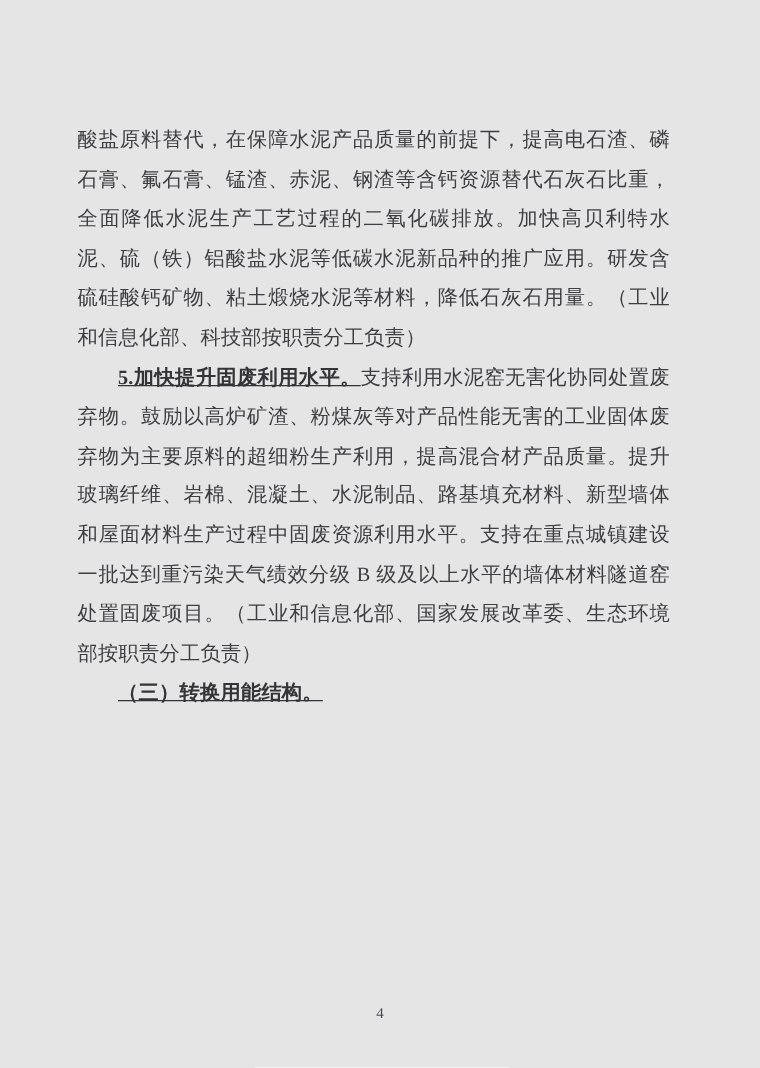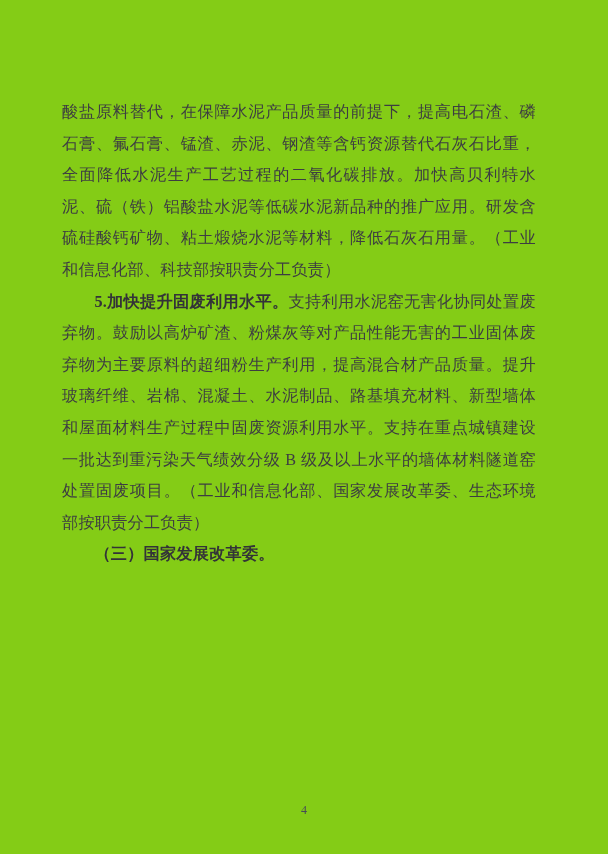--- a/index.html
+++ b/index.html
@@ -4,21 +4,21 @@
 <style>
   html, body {
     margin: 0;
     padding: 0;
     background: #ffffff;
   }
   .page {
     position: relative;
     width: 608px;
     height: 854px;
-    background: #84cc16;
+    background: #e5e5e5;
     font-family: "Liberation Serif", "DejaVu Serif", serif;
     overflow: hidden;
   }
   .content {
     position: absolute;
     left: 62px;
     top: 97px;
     width: 474px;
   }
   .para {
@@ -29,35 +29,36 @@
     letter-spacing: 0.2px;
     color: #3d3d42;
     word-break: break-all;
   }
   .para.indent {
     text-indent: 2em;
   }
   .seg.bold {
     font-weight: bold;
     color: #333338;
+    text-decoration: underline;
   }
   .page-number {
     position: absolute;
     top: 803px;
     left: 0;
     width: 608px;
     text-align: center;
     font-size: 12px;
     line-height: 14px;
     color: #474a58;
   }
 </style>
 </head>
 <body>
 
 <div class="page">
   <div class="content">
     <p class="para"><span class="seg">酸盐原料替代，在保障水泥产品质量的前提下，提高电石渣、磷石膏、氟石膏、锰渣、赤泥、钢渣等含钙资源替代石灰石比重，全面降低水泥生产工艺过程的二氧化碳排放。加快高贝利特水泥、硫（铁）铝酸盐水泥等低碳水泥新品种的推广应用。研发含硫硅酸钙矿物、粘土煅烧水泥等材料，降低石灰石用量。（工业和信息化部、科技部按职责分工负责）</span></p>
     <p class="para indent"><span class="seg bold">5.加快提升固废利用水平。</span><span class="seg">支持利用水泥窑无害化协同处置废弃物。鼓励以高炉矿渣、粉煤灰等对产品性能无害的工业固体废弃物为主要原料的超细粉生产利用，提高混合材产品质量。提升玻璃纤维、岩棉、混凝土、水泥制品、路基填充材料、新型墙体和屋面材料生产过程中固废资源利用水平。支持在重点城镇建设一批达到重污染天气绩效分级 B 级及以上水平的墙体材料隧道窑处置固废项目。（工业和信息化部、国家发展改革委、生态环境部按职责分工负责）</span></p>
-    <p class="para indent"><span class="seg bold">（三）国家发展改革委。</span></p>
+    <p class="para indent"><span class="seg bold">（三）转换用能结构。</span></p>
   </div>
   <div class="page-number">4</div>
 </div>
 
 </body></html>

